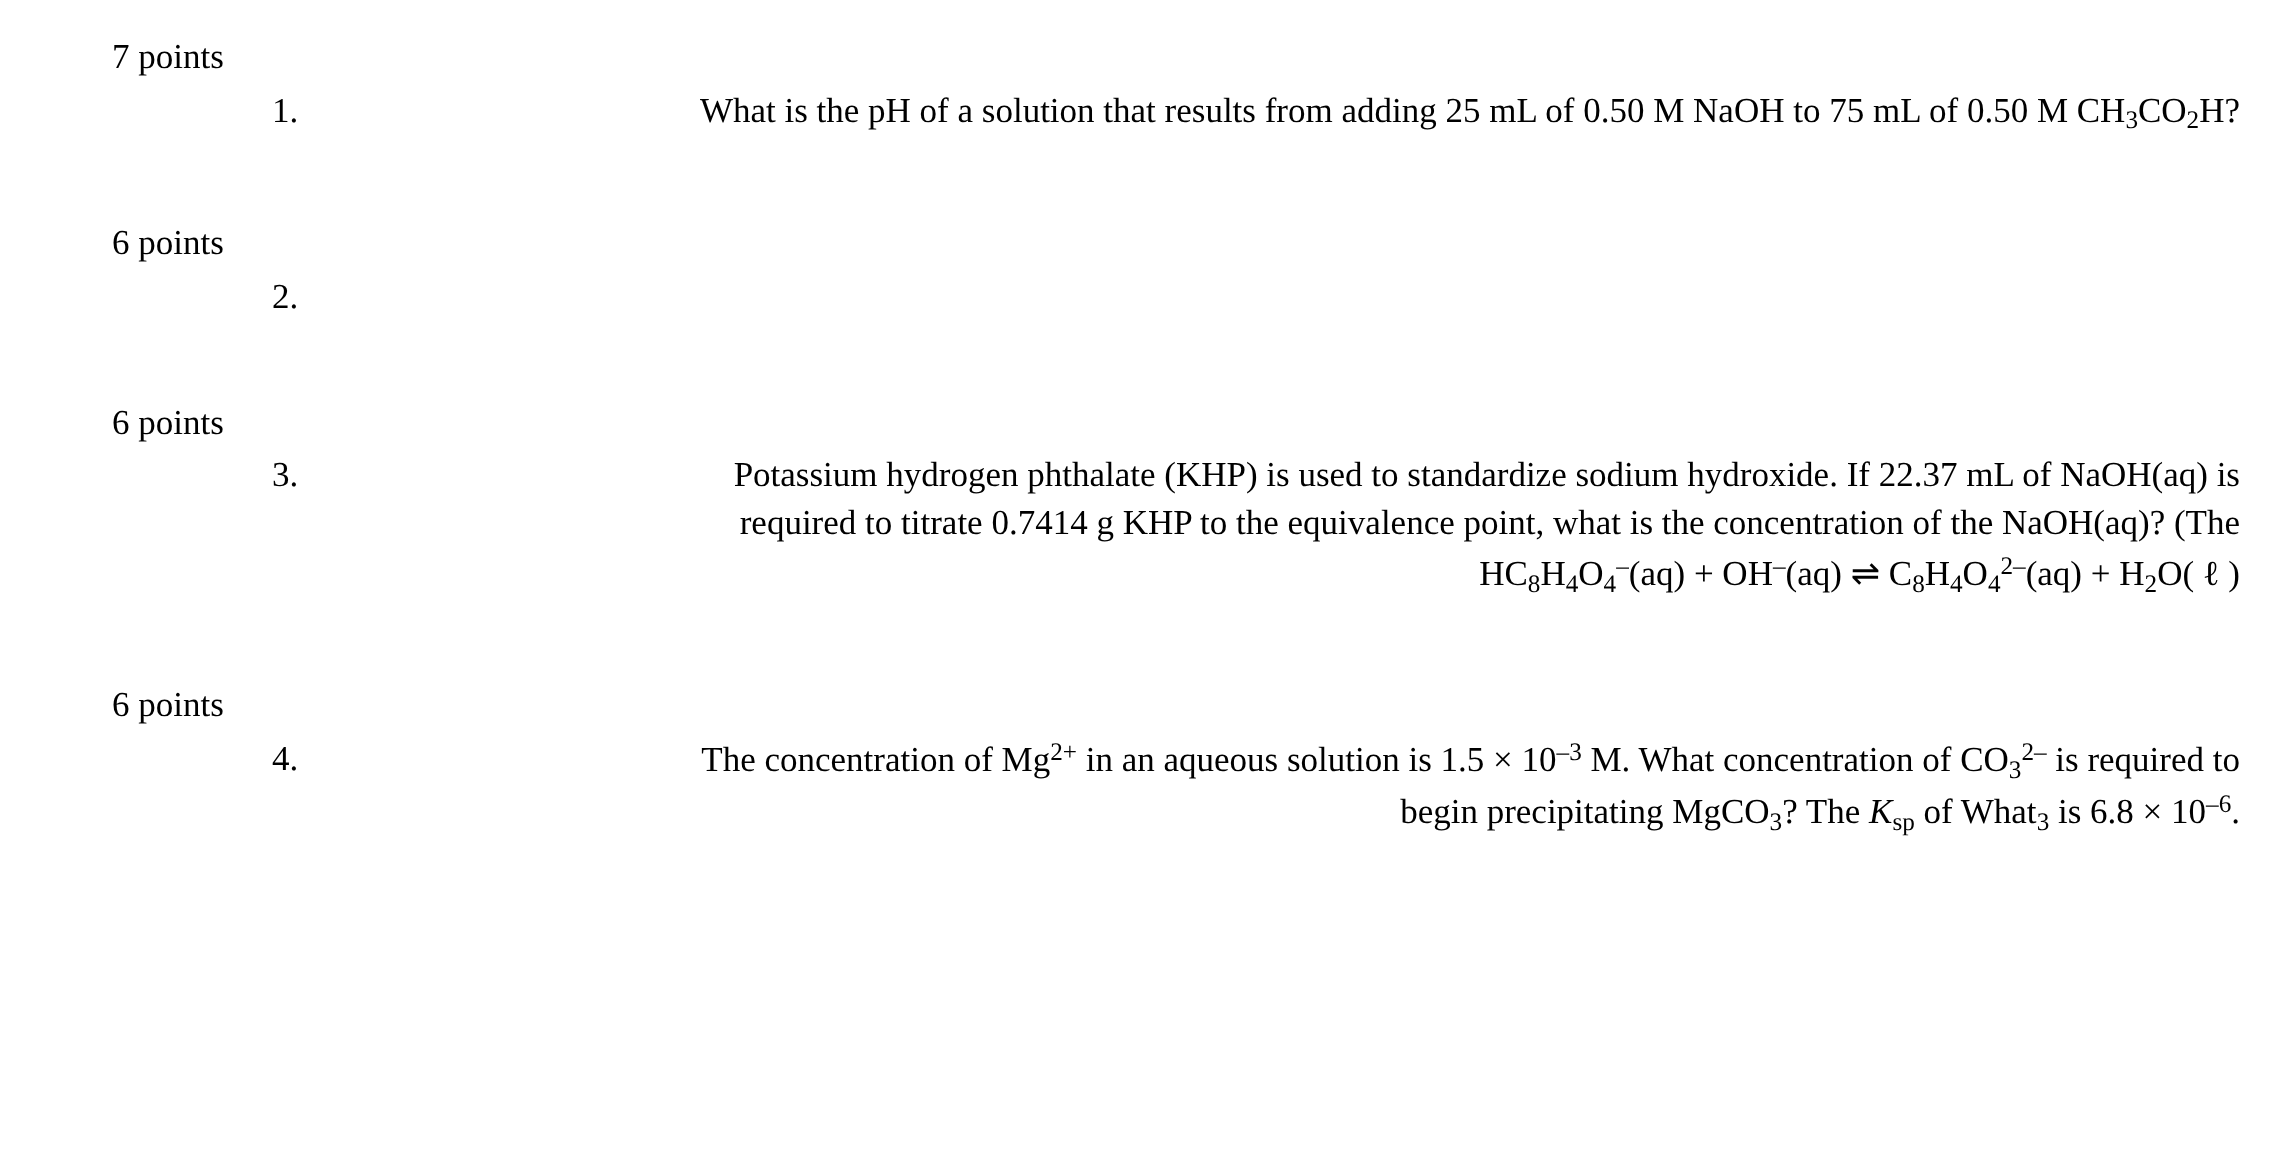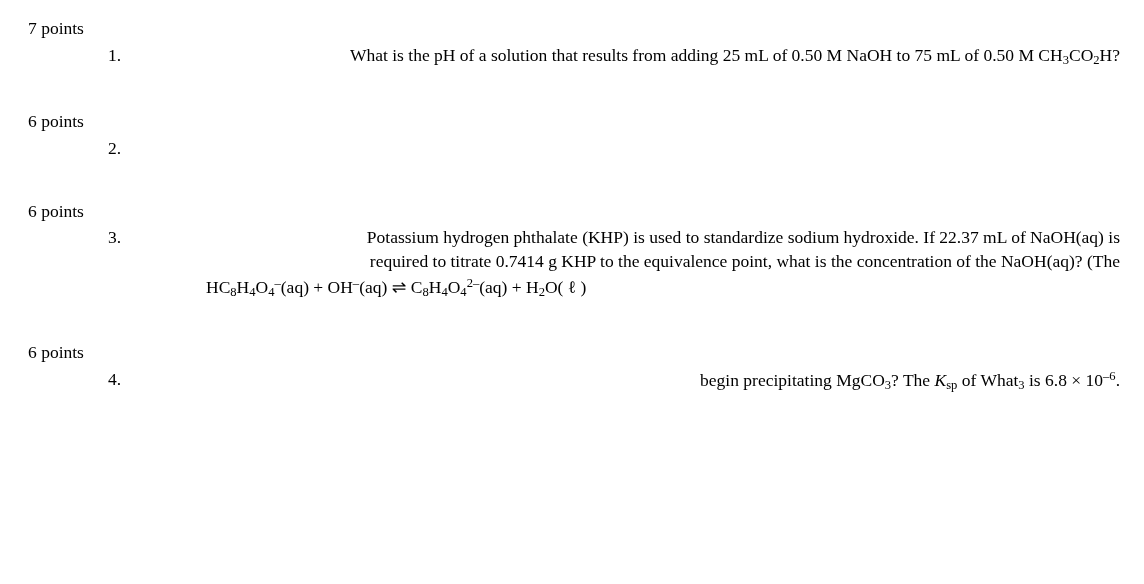--- a/index.html
+++ b/index.html
@@ -15,20 +15,21 @@
     position: relative;
     overflow: hidden;
   }
   .page {
     padding: 18px 24px 0 28px;
     box-sizing: border-box;
     width: 1144px;
   }
   .block {
     margin-bottom: 0;
+    margin-left: 28px;
   }
   .points {
     font-size: 17.5px;
     line-height: 1.25;
     margin: 0 0 4px 0;
   }
   .qrow {
     display: flex;
     align-items: flex-start;
     margin: 0 0 0 0;
@@ -44,21 +45,21 @@
   .qbody {
     flex: 1 1 auto;
     font-size: 17.5px;
     line-height: 1.35;
   }
   .qbody p {
     margin: 0;
     text-align: right;
   }
   .equation {
-    text-align: left;
+    text-align: right;
     padding-left: 68px;
     margin-top: 1px;
     font-size: 17.5px;
     white-space: nowrap;
   }
   sub {
     font-size: 0.72em;
     vertical-align: -0.25em;
   }
   sup {
@@ -110,18 +111,19 @@
     </div>
   </div>
 
   <div class="gap-3"></div>
 
   <div class="block">
     <div class="points">6 points</div>
     <div class="qrow">
       <div class="qnum">4.</div>
       <div class="qbody">
+        <p><span>The concentration of Mg</span><sup>2+</sup><span> in an aqueous solution is 1.5 × 10</span><sup>–3</sup><span> M. What concentration of CO</span><sub>3</sub><sup>2–</sup><span> is required to</span></p>
         <p><span>begin precipitating MgCO</span><sub>3</sub><span>? The </span><span class="ital">K</span><sub>sp</sub><span> of What</span><sub>3</sub><span> is 6.8 × 10</span><sup>–6</sup><span>.</span></p>
       </div>
     </div>
   </div>
 
 </div>
 
 </body></html>

